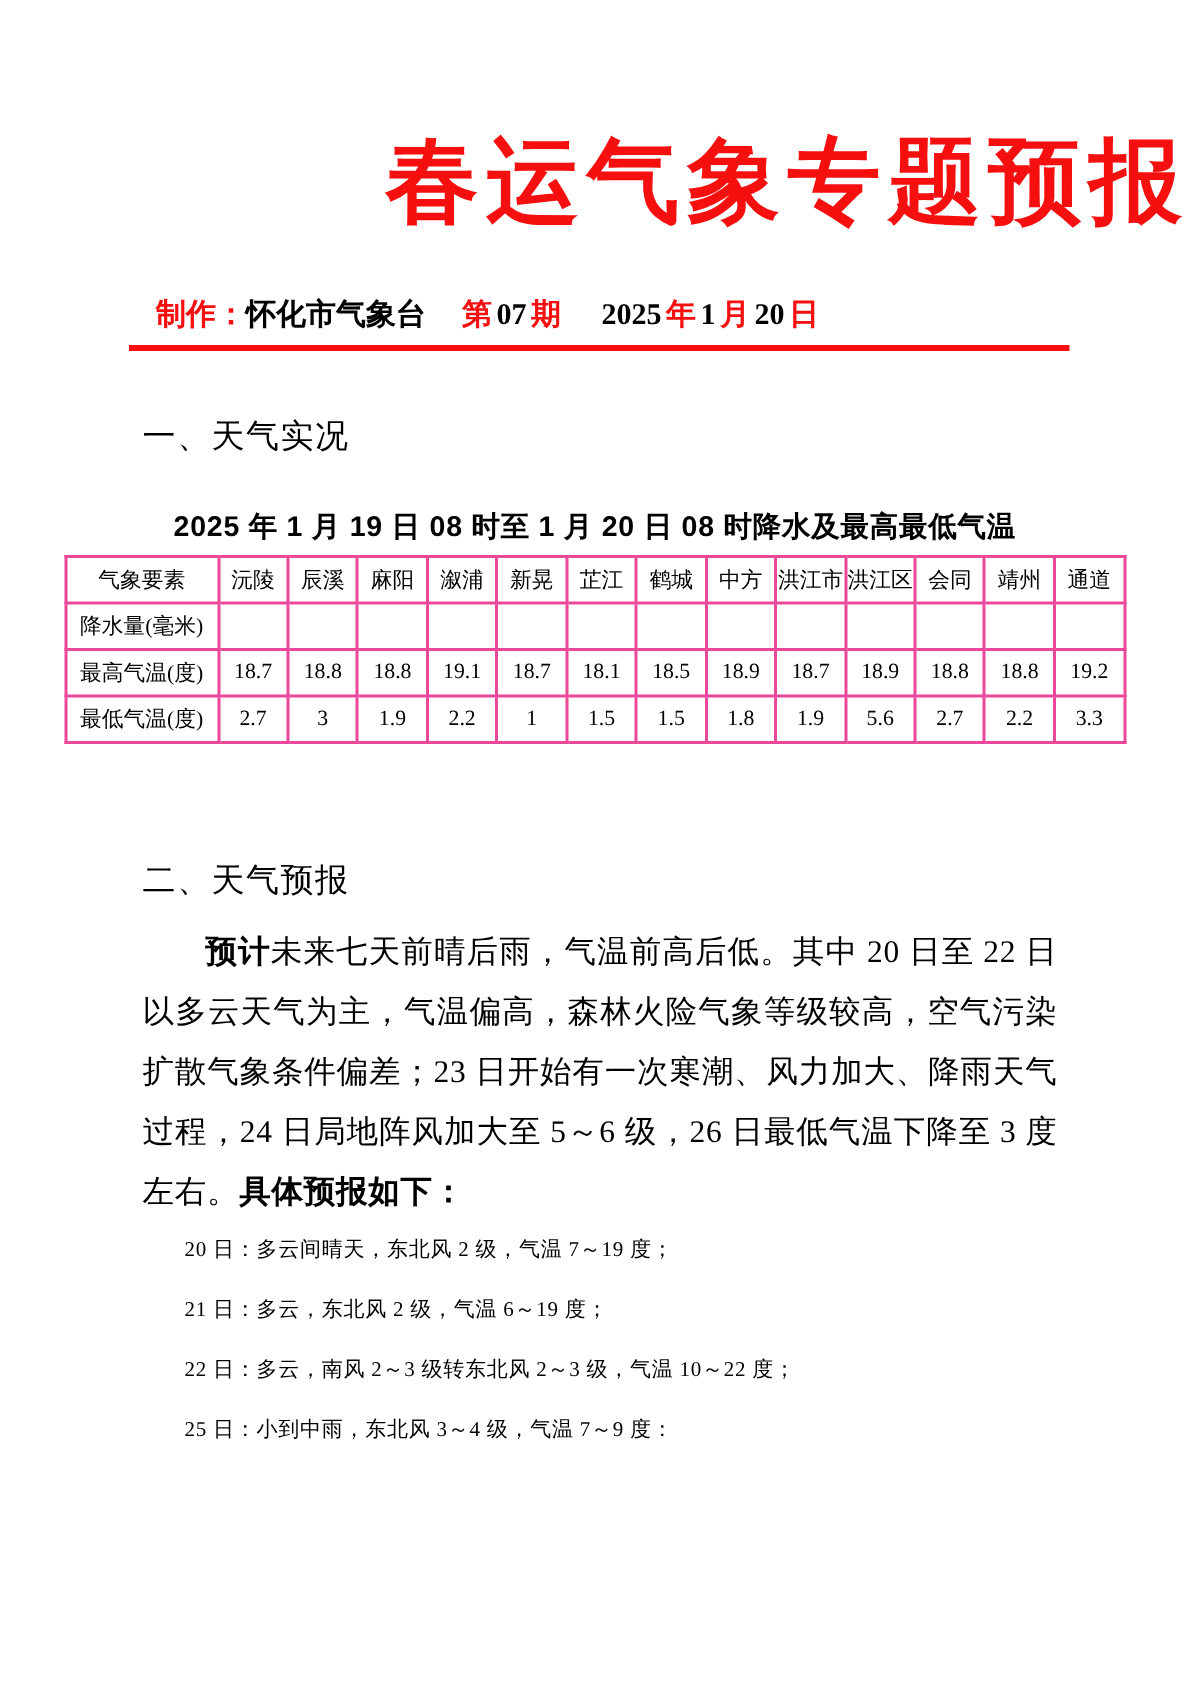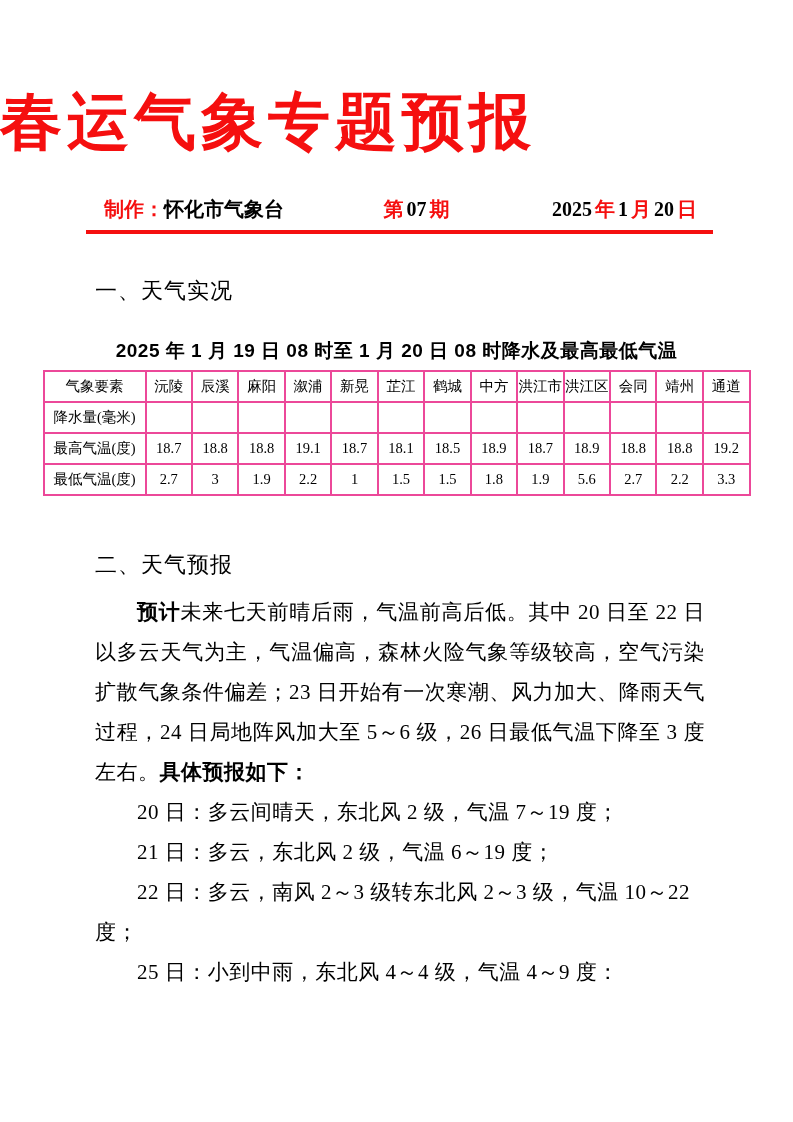--- a/index.html
+++ b/index.html
@@ -3,28 +3,28 @@
 <meta charset="utf-8">
 <style>
   html,body { margin:0; padding:0; background:#ffffff; }
   .page {
     position:relative; width:793px; height:1122px; margin:0 auto;
     background:#ffffff; overflow:hidden; box-sizing:border-box;
     padding-top:84px; color:#000;
     font-family:"Liberation Serif","DejaVu Serif",serif;
   }
   .doc-title {
-    margin:0; text-align:left; color:#f50f0f; font-weight:bold;
+    margin:0; text-align:right; color:#f50f0f; font-weight:bold;
     font-size:62px; line-height:1.25; letter-spacing:5px;
     font-family:"Liberation Serif","DejaVu Serif",serif;
   }
   .meta-row {
-    display:flex; justify-content:space-between; align-items:baseline;
+    display:flex; align-items:baseline;
     margin:34px 84px 0 88px; padding:0 12px 0 16px;
-    font-size:20px; font-weight:bold;
+    font-size:20px; font-weight:bold;gap:24px;
   }
   .meta-item { white-space:nowrap; }
   .red { color:#f50f0f; }
   .num { padding:0 3px; }
   .red-rule { height:4px; background:#f50f0f; margin:7px 80px 0 86px; }
   .section-heading {
     margin:42px 0 0 95px; font-size:22px; font-weight:normal; letter-spacing:1px;
     font-family:"Liberation Sans","DejaVu Sans",sans-serif;
   }
   .table-caption {
@@ -33,28 +33,28 @@
   }
   table.weather-table {
     width:708px; margin:6px auto 0; border-collapse:collapse;
     table-layout:fixed; border:2px solid #000;
   }
   .weather-table th, .weather-table td {
     border:2px solid #ec4899; height:29px; padding:0;
     text-align:center; vertical-align:middle;
     font-size:14.5px; font-weight:normal; overflow:hidden; white-space:nowrap;
   }
-  .s2 { margin-top:54px; }
+  .s2 { margin-top:76px; }
   .summary {
     margin:12px 88px 0 95px; font-size:21px; line-height:40px;
     letter-spacing:0.5px; text-align:justify; text-indent:2em;
   }
   .summary b { font-weight:bold; }
   .daily {
-    margin:0 88px 0 95px; font-size:21px; line-height:40px;
+    margin:0 88px 0 95px; font-size:14px; line-height:40px;
     letter-spacing:0.5px; text-indent:2em;
   }
 </style>
 </head>
 <body>
 
 <div class="page">
 
   <h1 class="doc-title">春运气象专题预报</h1>
 
@@ -149,15 +149,15 @@
   </tbody>
     </table>
 
   <h2 class="section-heading s2">二、天气预报</h2>
 
   <p class="summary"><b>预计</b><span>未来七天前晴后雨，气温前高后低。其中 20 日至 22 日以多云天气为主，气温偏高，森林火险气象等级较高，空气污染扩散气象条件偏差；23 日开始有一次寒潮、风力加大、降雨天气过程，24 日局地阵风加大至 5～6 级，26 日最低气温下降至 3 度左右。</span><b>具体预报如下：</b></p>
 
   <p class="daily">20 日：多云间晴天，东北风 2 级，气温 7～19 度；</p>
   <p class="daily">21 日：多云，东北风 2 级，气温 6～19 度；</p>
   <p class="daily">22 日：多云，南风 2～3 级转东北风 2～3 级，气温 10～22 度；</p>
-  <p class="daily">25 日：小到中雨，东北风 4～4 级，气温 4～9 度：</p>
+  <p class="daily">25 日：小到中雨，东北风 3～4 级，气温 7～9 度：</p>
 
 </div>
 
 </body></html>

